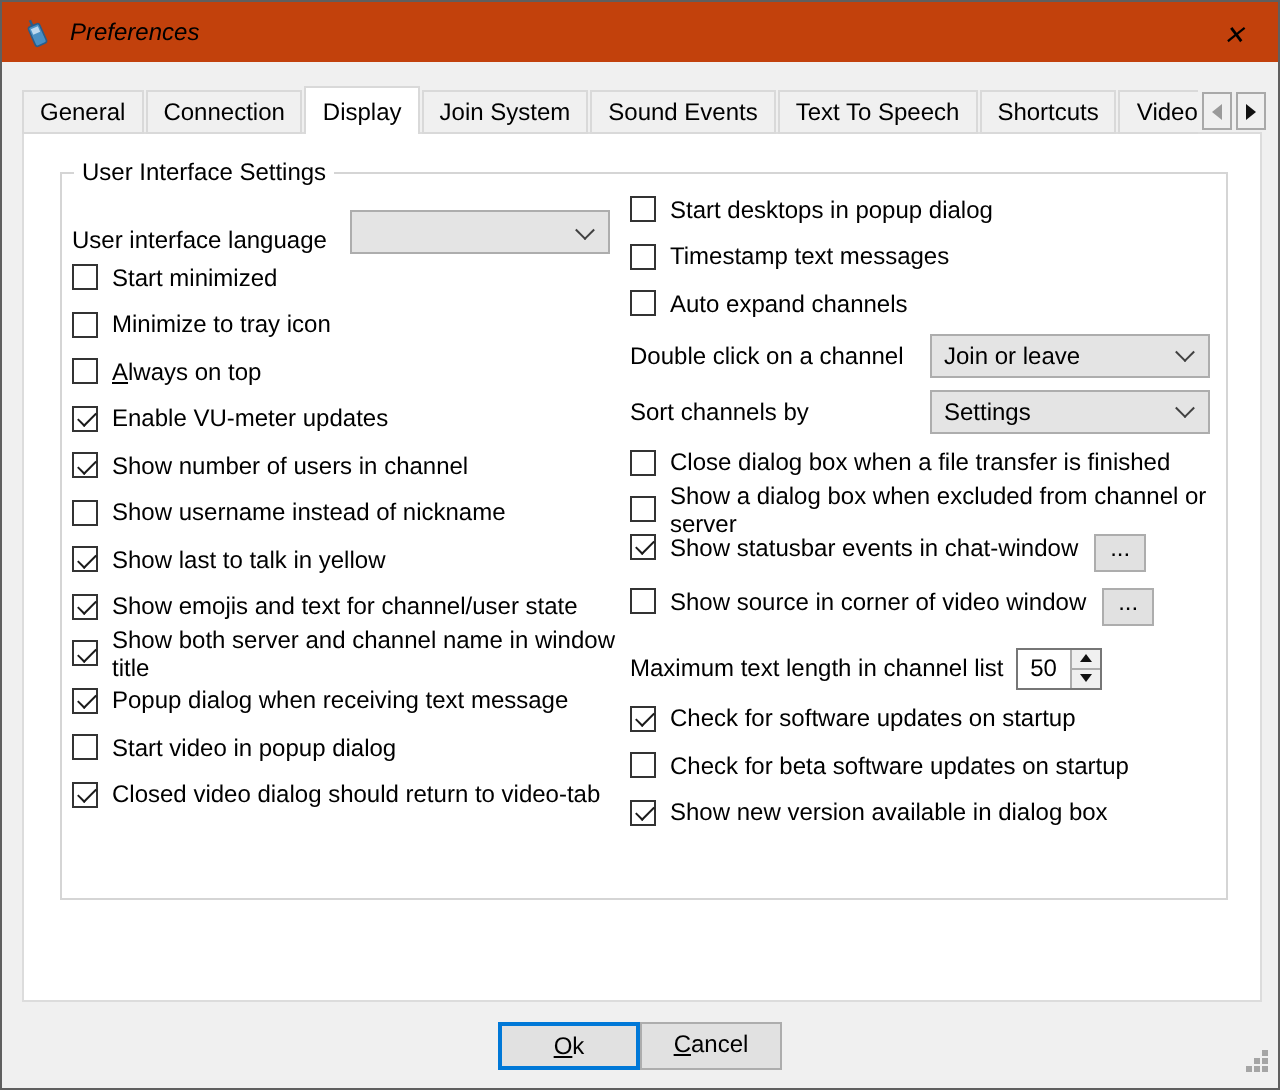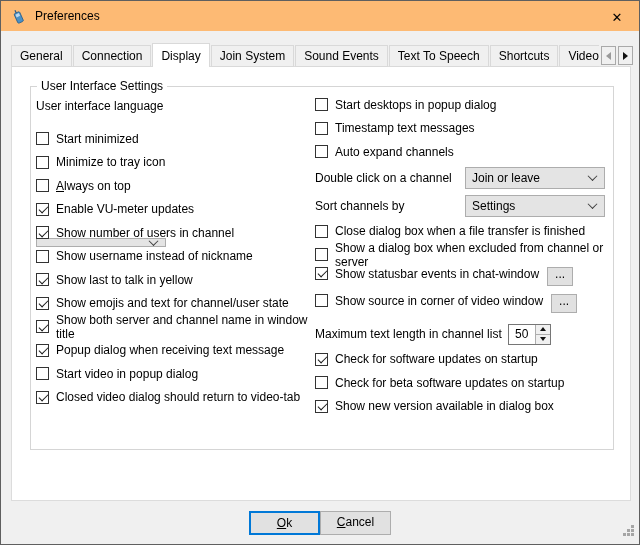--- a/index.html
+++ b/index.html
@@ -7,21 +7,21 @@
   body { font-family:"Liberation Sans", sans-serif; font-size:12px; color:#000; }
 
   .window {
     position:relative; width:640px; height:545px;
     background:#f0f0f0; border:1px solid #5f5f5f; overflow:hidden;
   }
 
   
   .titlebar {
     position:absolute; top:0; left:0; right:0; height:30px;
-    background:#fdba74; display:flex; align-items:center; padding-left:9px;
+    background:#c2410c; display:flex; align-items:center; padding-left:9px;font-style:italic;
   }
   .app-icon { width:17px; height:17px; display:inline-block; }
   .title-text { margin-left:8px; }
   .close-btn {
     position:absolute; right:13px; top:7px; width:18px; height:18px;
     display:flex; align-items:center; justify-content:center;
     font-size:13px; color:#000; cursor:default;
   }
 
   
@@ -56,21 +56,21 @@
     border:1px solid #d5d5d5;
   }
   .group-legend {
     position:absolute; top:-8px; left:6px; background:#fff; padding:0 4px;
   }
 
   
   .leftcol  { position:absolute; left:5px;  top:12px; width:276px; }
   .rightcol { position:absolute; left:284px; top:6px;  width:296px; }
 
-  .row-lang { height:28px; display:flex; align-items:flex-start;flex-direction:column; }
+  .row-lang { height:28px; display:flex; align-items:flex-end; }
   .row-lang .lang-label { width:139px; flex:0 0 139px; }
 
   .row-cb   { height:23.5px; display:flex; align-items:center; }
   .row-combo{ height:28px;   display:flex; align-items:center; }
   .row-cbbtn{ height:27px;   display:flex; align-items:flex-start; }
   .row-spin { height:27px;   display:flex; align-items:center; }
 
   .cb {
     width:13px; height:13px; flex:0 0 13px; margin-right:7px;
     background:#fff; border:1px solid #333; position:relative;

